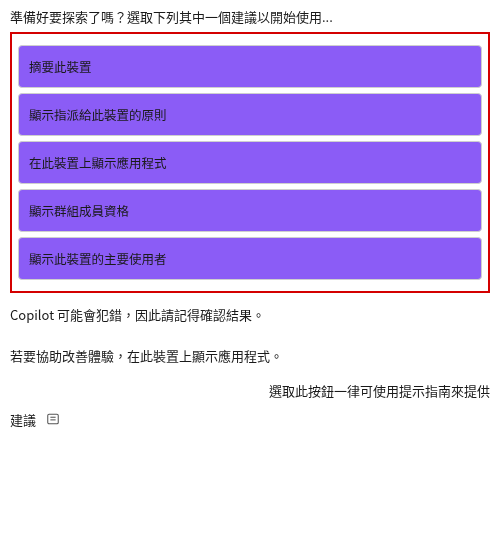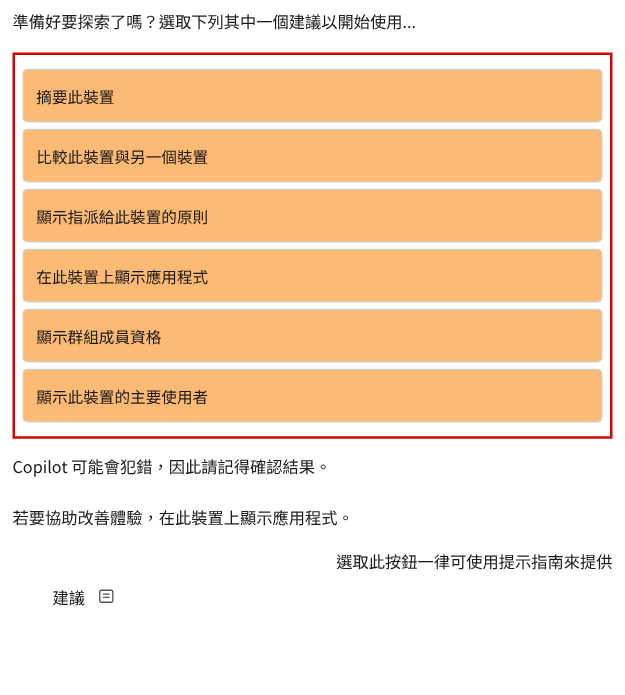--- a/index.html
+++ b/index.html
@@ -9,34 +9,34 @@
     }
     body {
       font-family: "Microsoft JhengHei", "PingFang TC", "Noto Sans CJK TC", sans-serif;
       font-size: 13px;
       color: #1a1a1a;
       background: #ffffff;
       width: 500px;
       padding: 8px 10px;
     }
     .intro {
-      margin-bottom: 16px;
+      margin-bottom: 6px;
       line-height: 1.4;
     }
     .suggestion-box {
       border: 2px solid #d40000;
       padding: 6px;
       margin-bottom: 12px;
     }
     .suggestion-item {
       border: 1px solid #cfcfcf;
       border-radius: 4px;
       padding: 11px 10px;
       margin: 5px 0;
-      background: #fdba74;
+      background: #8b5cf6;
       cursor: pointer;
       font-size: 12.5px;
     }
     .disclaimer {
       margin-top: 8px;
       margin-bottom: 20px;
       line-height: 1.6;
     }
     .feedback {
       margin-bottom: 14px;
@@ -44,21 +44,20 @@
     }
     .guide-text {
       margin-bottom: 8px;
       line-height: 1.6;
       text-align: right;
     }
     .guide-row {
       display: flex;
       align-items: center;
       gap: 8px;
-      margin-left: 32px;
     }
     .guide-label {
       font-size: 13px;
     }
     .guide-icon-box {
       width: 18px;
       height: 18px;
       display: inline-flex;
       align-items: center;
       justify-content: center;
@@ -72,21 +71,20 @@
       stroke-width: 1.2;
     }
   </style>
 </head>
 <body>
 
 <div class="intro">準備好要探索了嗎？選取下列其中一個建議以開始使用...</div>
 
 <div class="suggestion-box">
   <div class="suggestion-item">摘要此裝置</div>
-  <div class="suggestion-item">比較此裝置與另一個裝置</div>
   <div class="suggestion-item">顯示指派給此裝置的原則</div>
   <div class="suggestion-item">在此裝置上顯示應用程式</div>
   <div class="suggestion-item">顯示群組成員資格</div>
   <div class="suggestion-item">顯示此裝置的主要使用者</div>
 </div>
 
 <div class="disclaimer">Copilot 可能會犯錯，因此請記得確認結果。</div>
 <div class="feedback">若要協助改善體驗，在此裝置上顯示應用程式。</div>
 
 <div class="guide-text">選取此按鈕一律可使用提示指南來提供</div>

